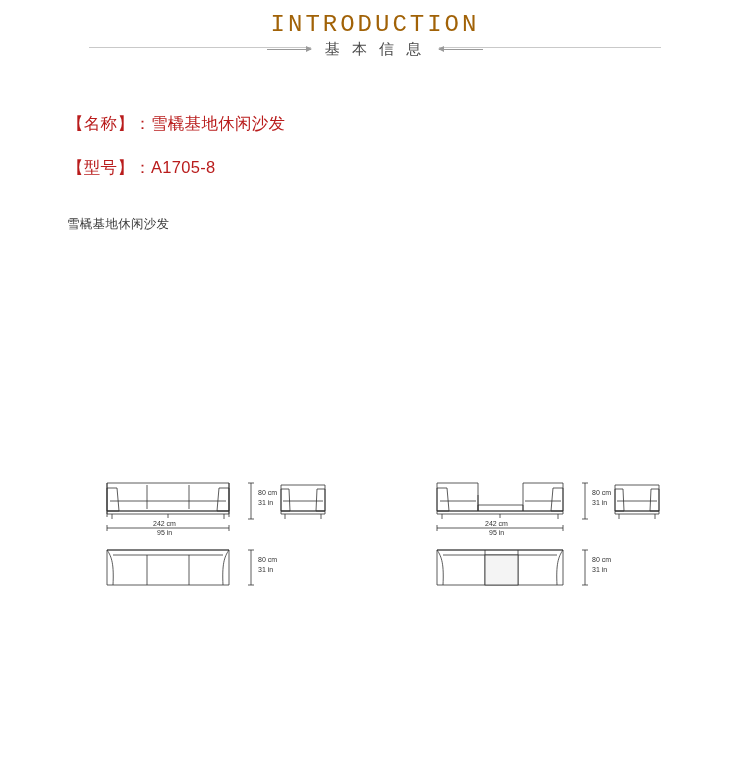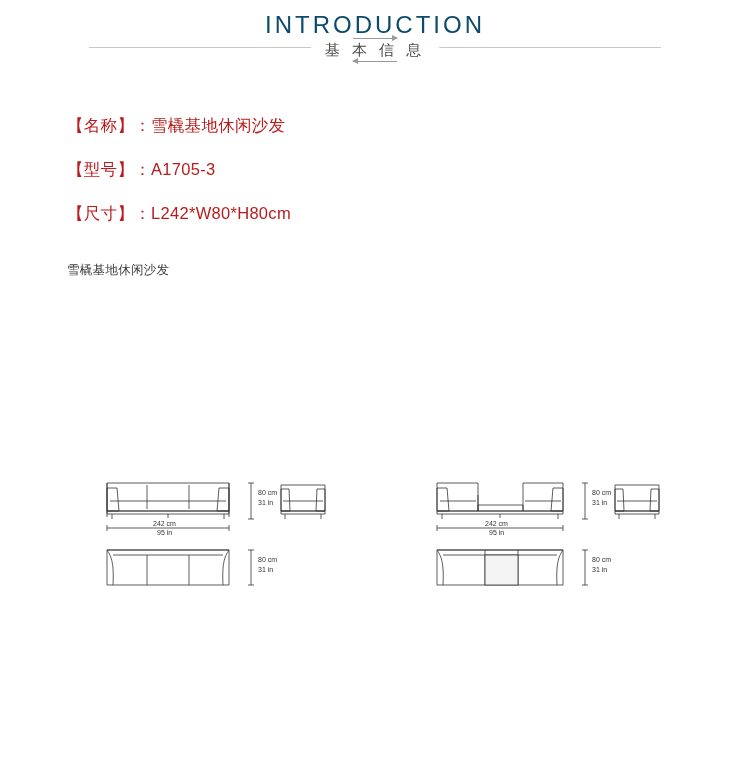--- a/index.html
+++ b/index.html
@@ -15,24 +15,24 @@
     overflow: hidden;
     position: relative;
   }
 
   
   .header {
     padding-top: 10px;
     text-align: center;
   }
   .header-title {
-    font-family: Liberation Sans, sans-serif;
+    font-family: Liberation Mono, monospace;
     font-size: 24px;
     letter-spacing: 3px;
-    color: #0c4a6e;
+    color: #a16207;
     font-weight: normal;
     line-height: 30px;
   }
   .rule-row {
     display: flex;
     align-items: center;
     justify-content: center;
     margin-top: 7px;
   }
   .rule-line {
@@ -40,21 +40,20 @@
     height: 1px;
     background: #c9c9c9;
   }
   .rule-gap { width: 8px; }
 
   .sub-row {
     display: flex;
     align-items: center;
     justify-content: center;
     margin-top: -10px;
-    flex-direction: column;
   }
   .sub-dash {
     width: 44px;
     height: 1px;
     background: #9a9a9a;
     position: relative;
   }
   .sub-dash.left::after,
   .sub-dash.right::before {
     content: "";
@@ -133,24 +132,21 @@
     <div class="subtitle">基 本 信 息</div>
     <div class="sub-dash right"></div>
   </div>
 </div>
 
 <div class="specs">
   <div class="spec-row">
     <span class="label">【名称】：</span><span class="value">雪橇基地休闲沙发</span>
   </div>
   <div class="spec-row">
-    <span class="label">【型号】：</span><span class="value">A1705-3</span>
-  </div>
-  <div class="spec-row">
-    <span class="label">【尺寸】：</span><span class="value">L242*W80*H80cm</span>
+    <span class="label">【型号】：</span><span class="value">A1705-8</span>
   </div>
 </div>
 
 <div class="caption">雪橇基地休闲沙发</div>
 
 <div class="diagram-area">
   <svg width="750" height="160" viewBox="0 0 750 160">
     <g fill="none" stroke="#333" stroke-width="0.8">
 
       <g>

